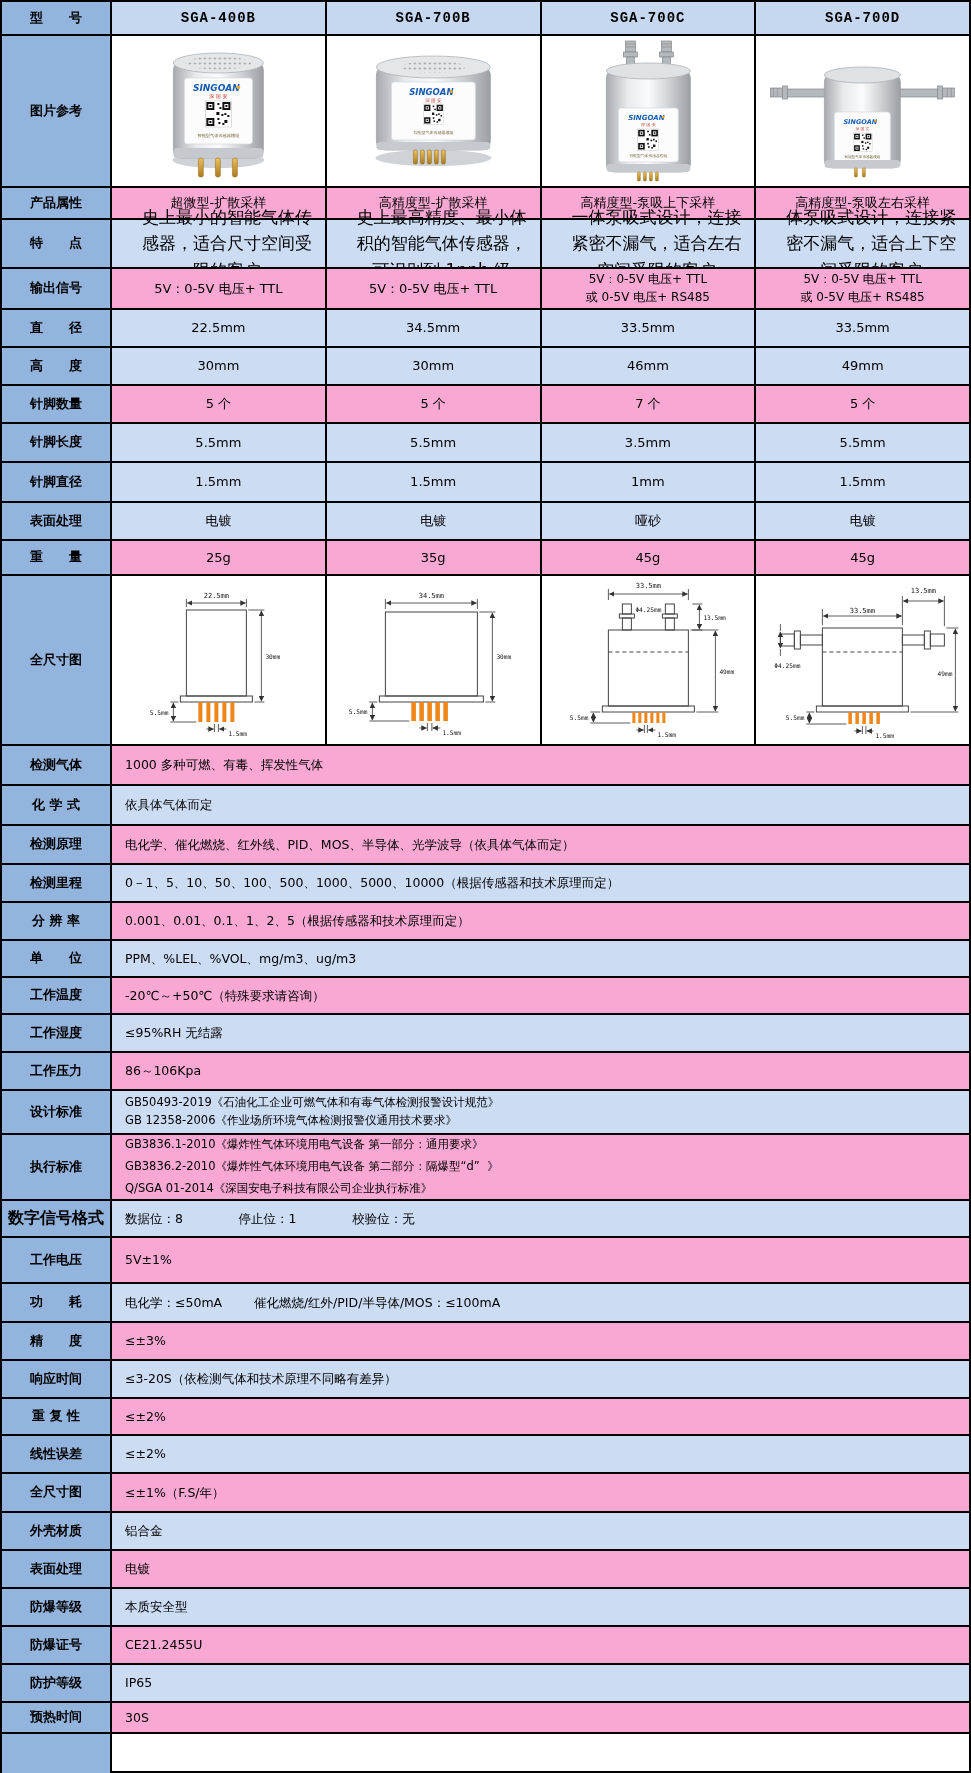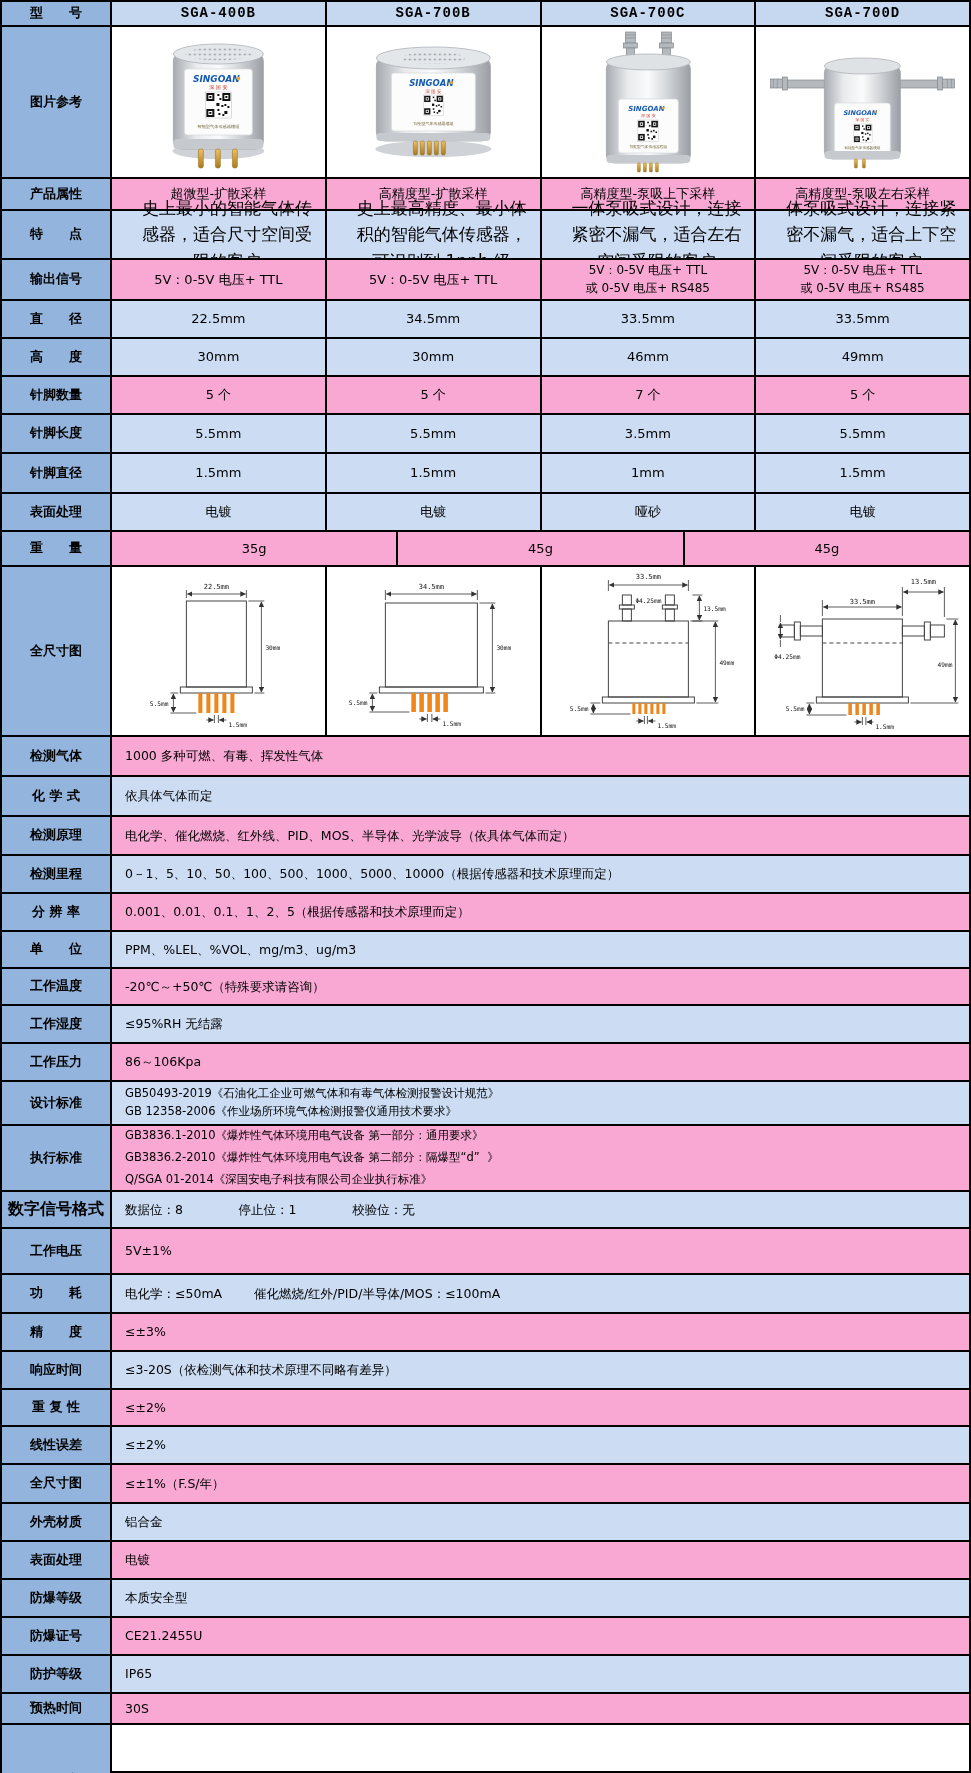--- a/index.html
+++ b/index.html
@@ -86,21 +86,21 @@
       <rect x="13" y="21" width="2" height="2" fill="#111"></rect>
         <rect x="19" y="19" width="3" height="3" fill="#111"></rect>
       <rect x="22" y="14" width="2" height="2" fill="#111"></rect>
         <rect x="17" y="22" width="2" height="2" fill="#111"></rect>
     </g>
   </defs>
 </svg>
 
 <div class="page">
 
-  <div class="row hd" style="height:25px">
+  <div class="row hd" style="height:34px">
     <div class="lbl">型　　号</div>
     <div class="cell">SGA-400B</div>
     <div class="cell">SGA-700B</div>
     <div class="cell">SGA-700C</div>
     <div class="cell">SGA-700D</div>
   </div>
 
   <div class="row white" style="height:152px">
     <div class="lbl">图片参考</div>
 
@@ -284,20 +284,21 @@
   <div class="row sa" style="height:38px">
     <div class="lbl">表面处理</div>
     <div class="cell">电镀</div>
     <div class="cell">电镀</div>
     <div class="cell">哑砂</div>
     <div class="cell">电镀</div>
   </div>
 
   <div class="row sb" style="height:35px">
     <div class="lbl">重　　量</div>
+    <div class="cell">25g</div>
     <div class="cell">35g</div>
     <div class="cell">45g</div>
     <div class="cell">45g</div>
   </div>
 
   <div class="row white" style="height:170px">
     <div class="lbl">全尺寸图</div>
 
     <div class="cell">
       <svg class="fillcell" viewBox="0 0 212 168" preserveAspectRatio="xMidYMid meet">

